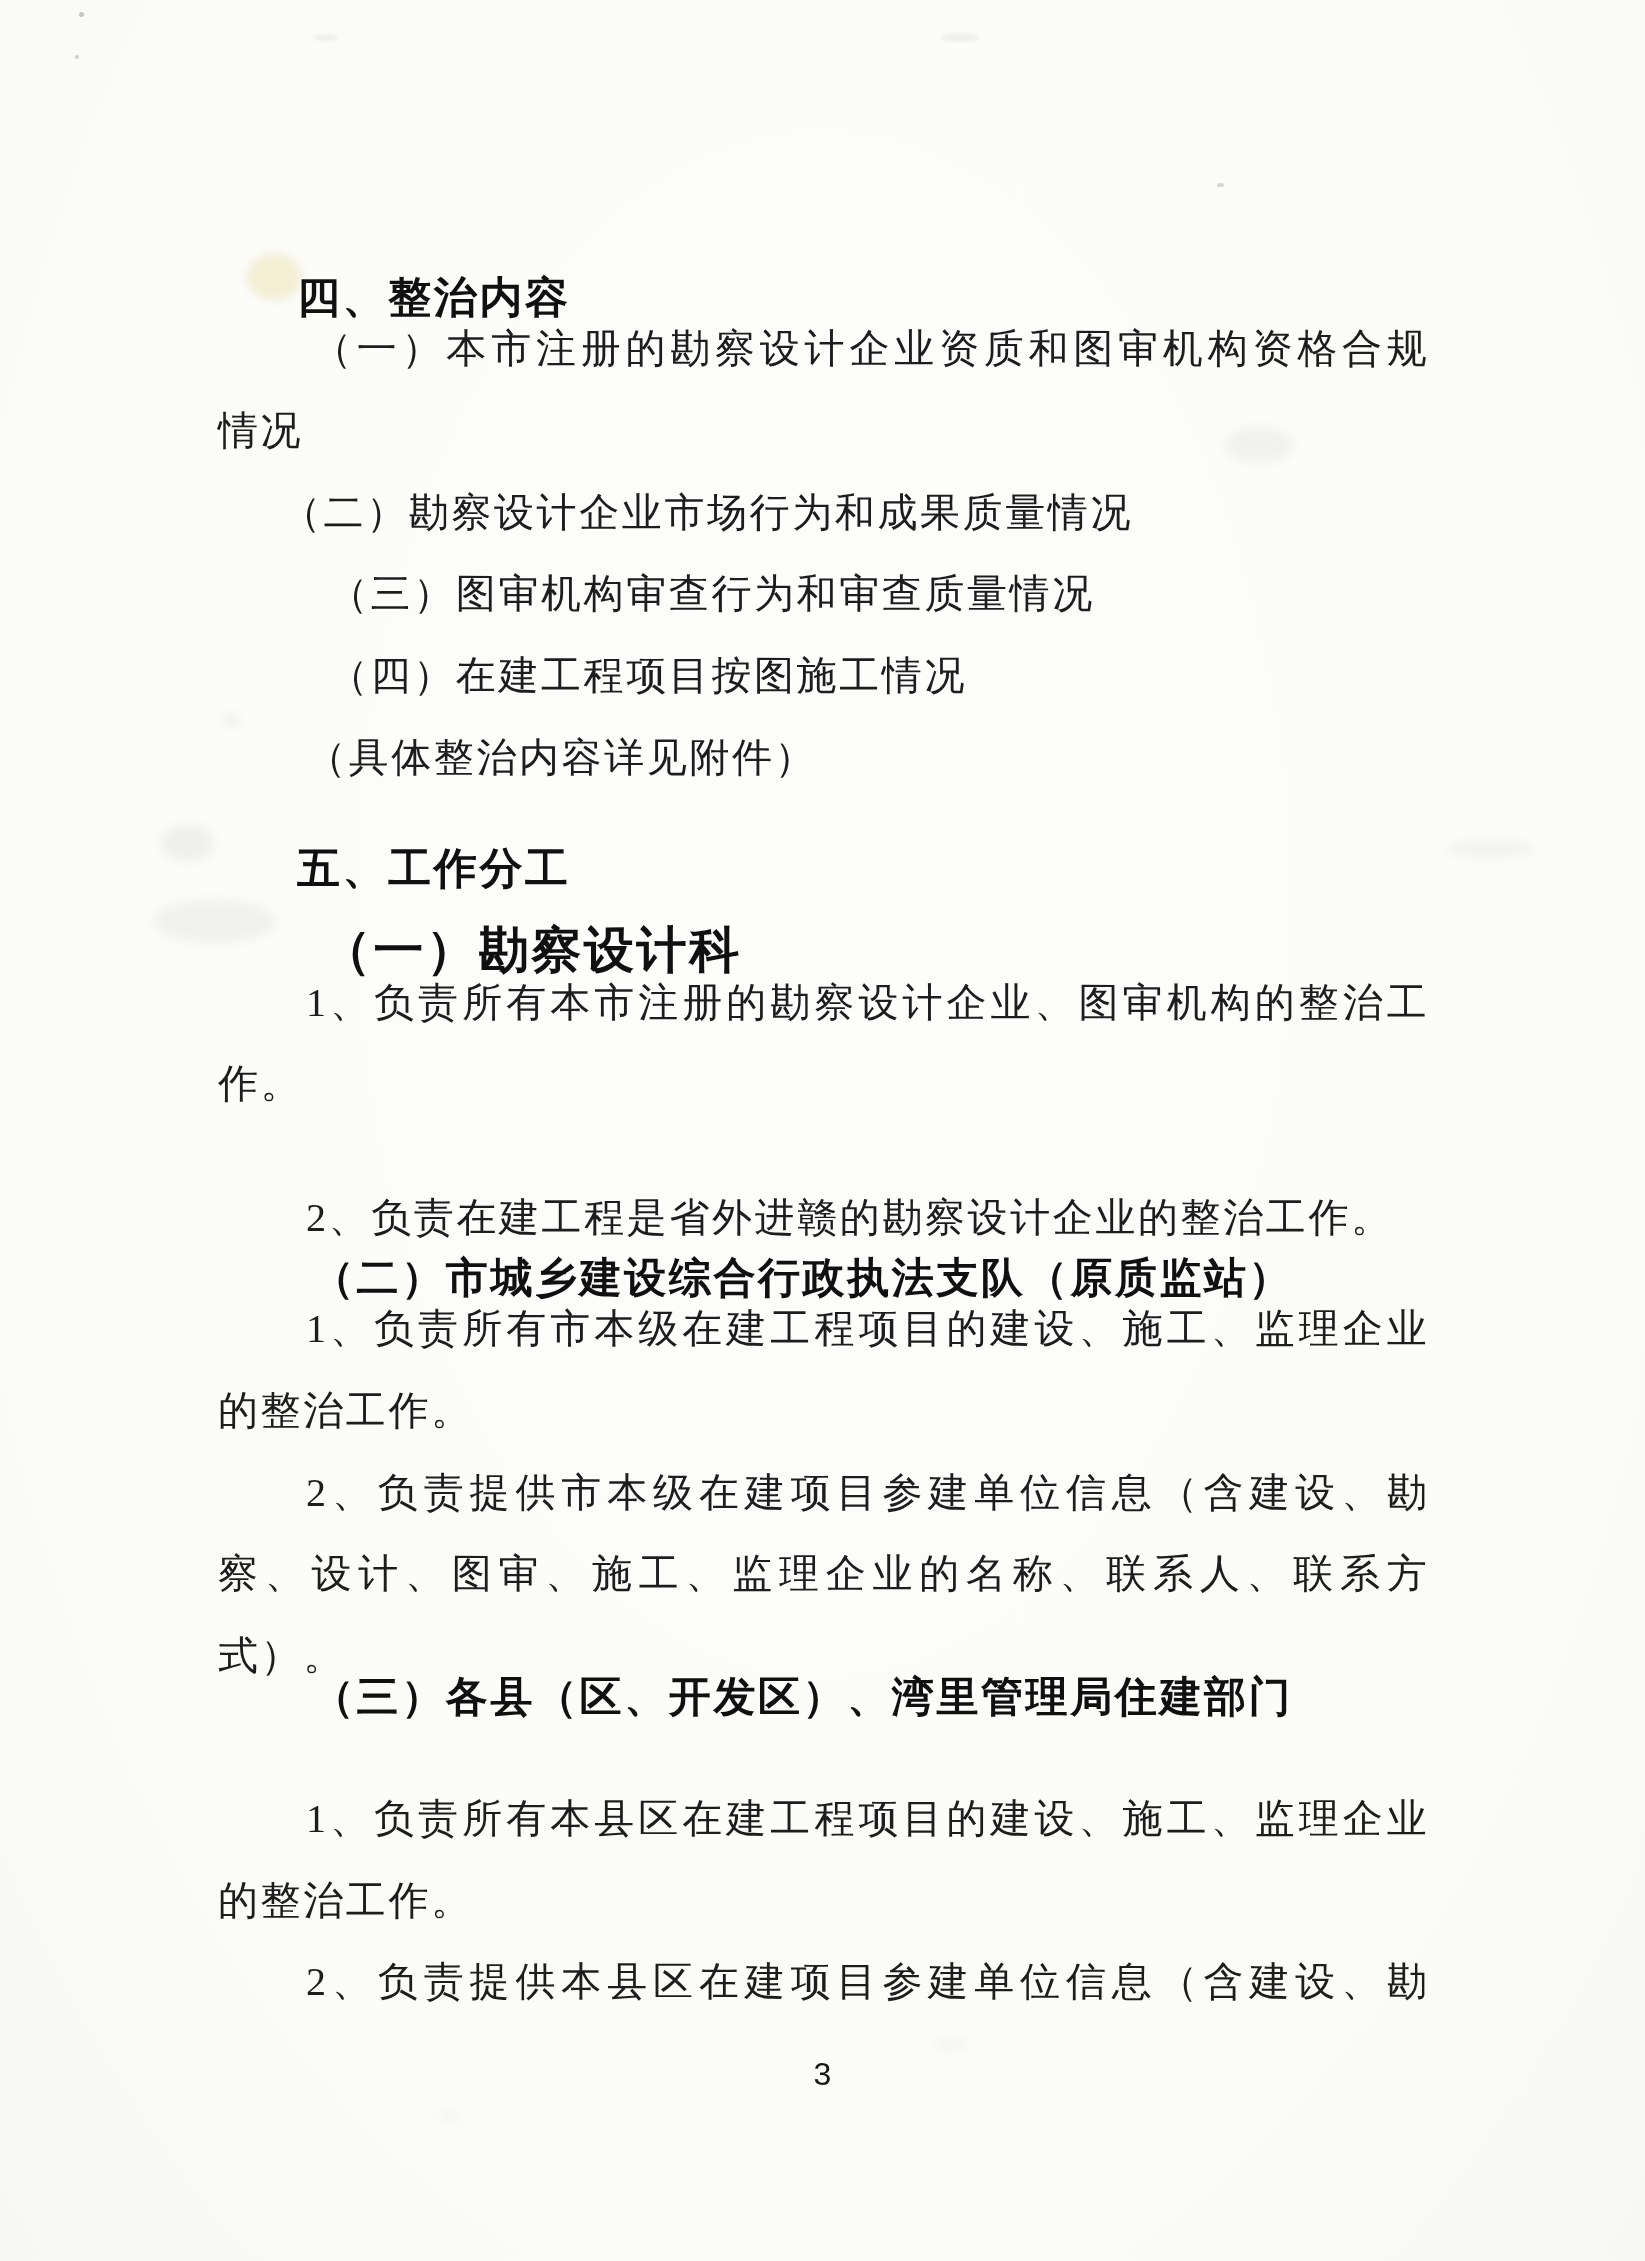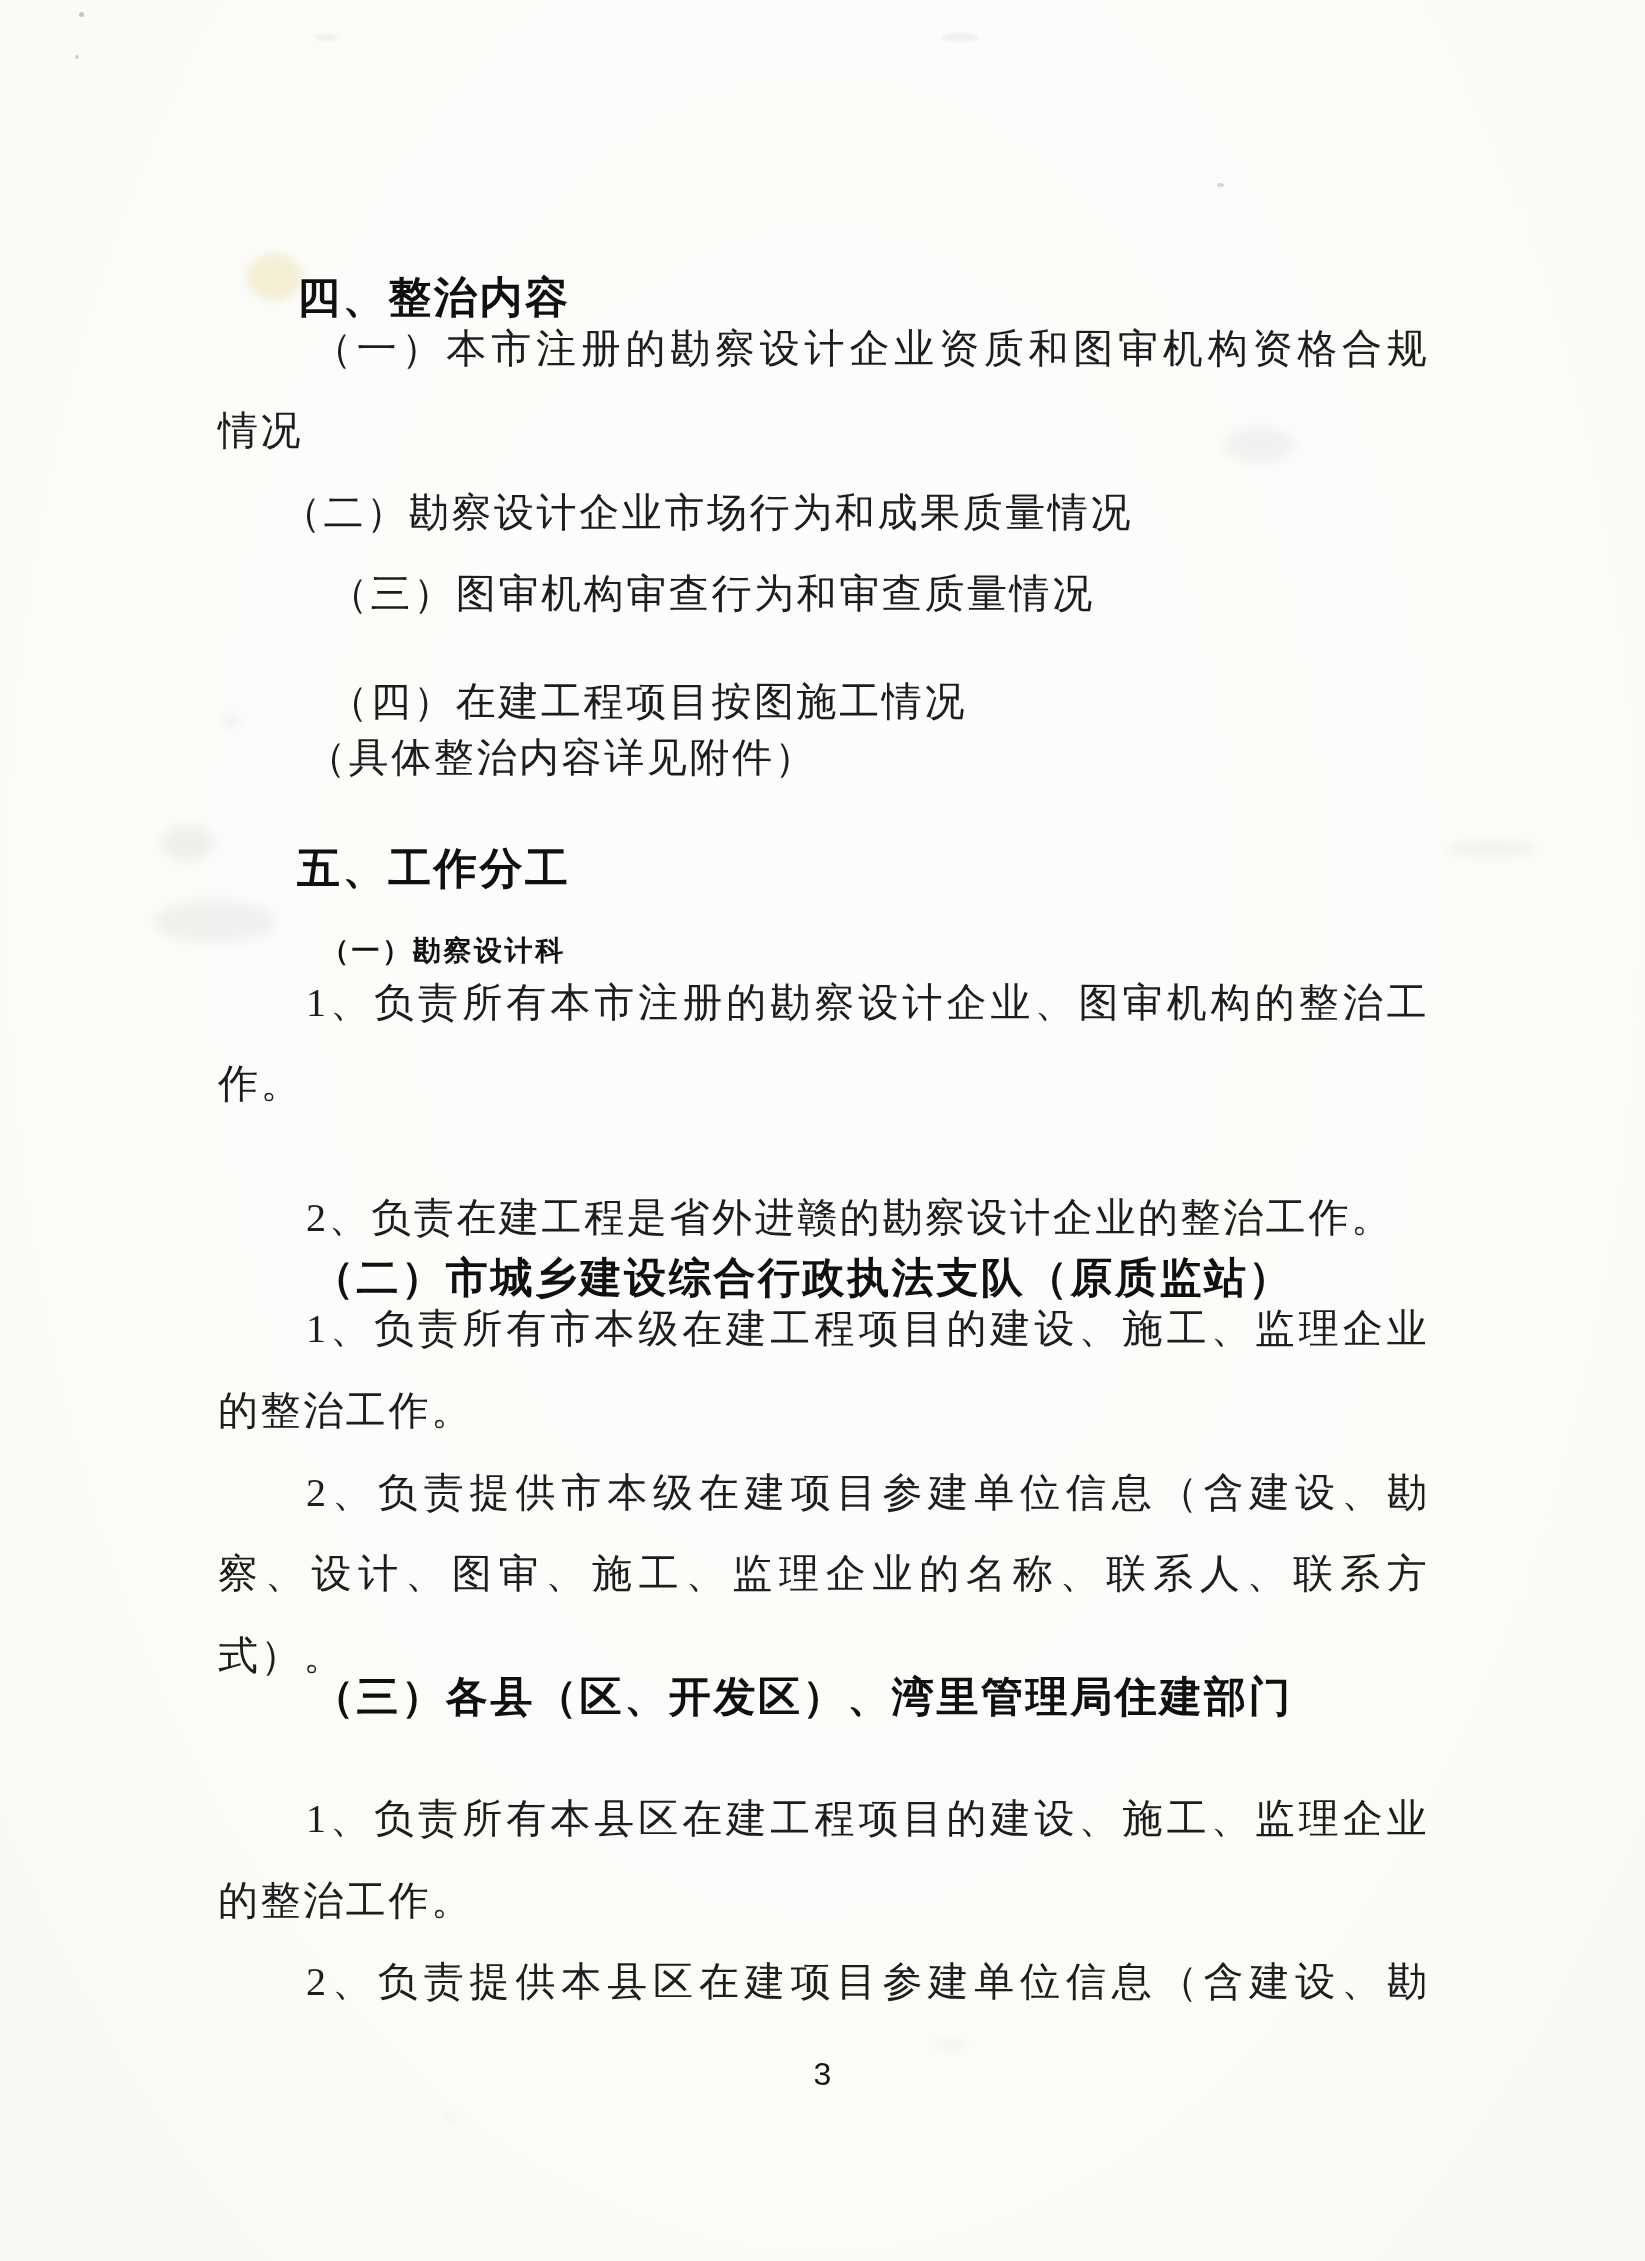--- a/index.html
+++ b/index.html
@@ -13,21 +13,21 @@
   #sheet{position:absolute;inset:0;background:
     radial-gradient(ellipse at 50% 40%, #fdfdfc 0%, #fbfbf8 70%, #f7f7f4 100%);}
   .line{
     position:absolute;left:218px;width:1209px;box-sizing:border-box;
     font-size:40px;line-height:51px;white-space:nowrap;letter-spacing:2.6px;
   }
   .fill{display:flex;justify-content:space-between;letter-spacing:0;white-space:normal;}
   .fill span{flex:0 0 auto;}
   .bold{font-weight:700;font-family:"Liberation Sans", sans-serif;color:#101010;margin-top:30px;}
   .sec{font-size:43px;padding-left:79px;}
-  .sub{font-size:28px;padding-left:103px;}
+  .sub{font-size:50px;padding-left:103px;}
   .sub2{font-size:42px;padding-left:94px;}
   .li{padding-left:94px;}
   .li-sm{padding-left:63px;}
   .li-lg{padding-left:110px;}
   .note{padding-left:88px;}
   .p1{padding-left:88px;}
   .cont{padding-left:0;}
   #page-number{
     position:absolute;left:0;top:2056px;width:1645px;text-align:center;
     font-size:32px;letter-spacing:0;color:#161616;
@@ -93,21 +93,21 @@
         <span>机</span>
         <span>构</span>
         <span>资</span>
         <span>格</span>
         <span>合</span>
         <span>规</span>
       </div>
       <div class="line cont" style="top: 405px;">情况</div>
       <div class="line li-sm" style="top: 487px;">（二）勘察设计企业市场行为和成果质量情况</div>
       <div class="line li-lg" style="top: 568px;">（三）图审机构审查行为和审查质量情况</div>
-      <div class="line li-lg" style="top: 676px;">（四）在建工程项目按图施工情况</div>
+      <div class="line li-lg" style="top: 650px;">（四）在建工程项目按图施工情况</div>
       <div class="line note" style="top: 732px;">（具体整治内容详见附件）</div>
       <div class="line sec bold" style="top: 813px;">五、工作分工</div>
       <div class="line sub bold" style="top: 895px;">（一）勘察设计科</div>
       <div class="line p1 fill" style="top: 977px;">
         <span>1</span>
         <span>、</span>
         <span>负</span>
         <span>责</span>
         <span>所</span>
         <span>有</span>

